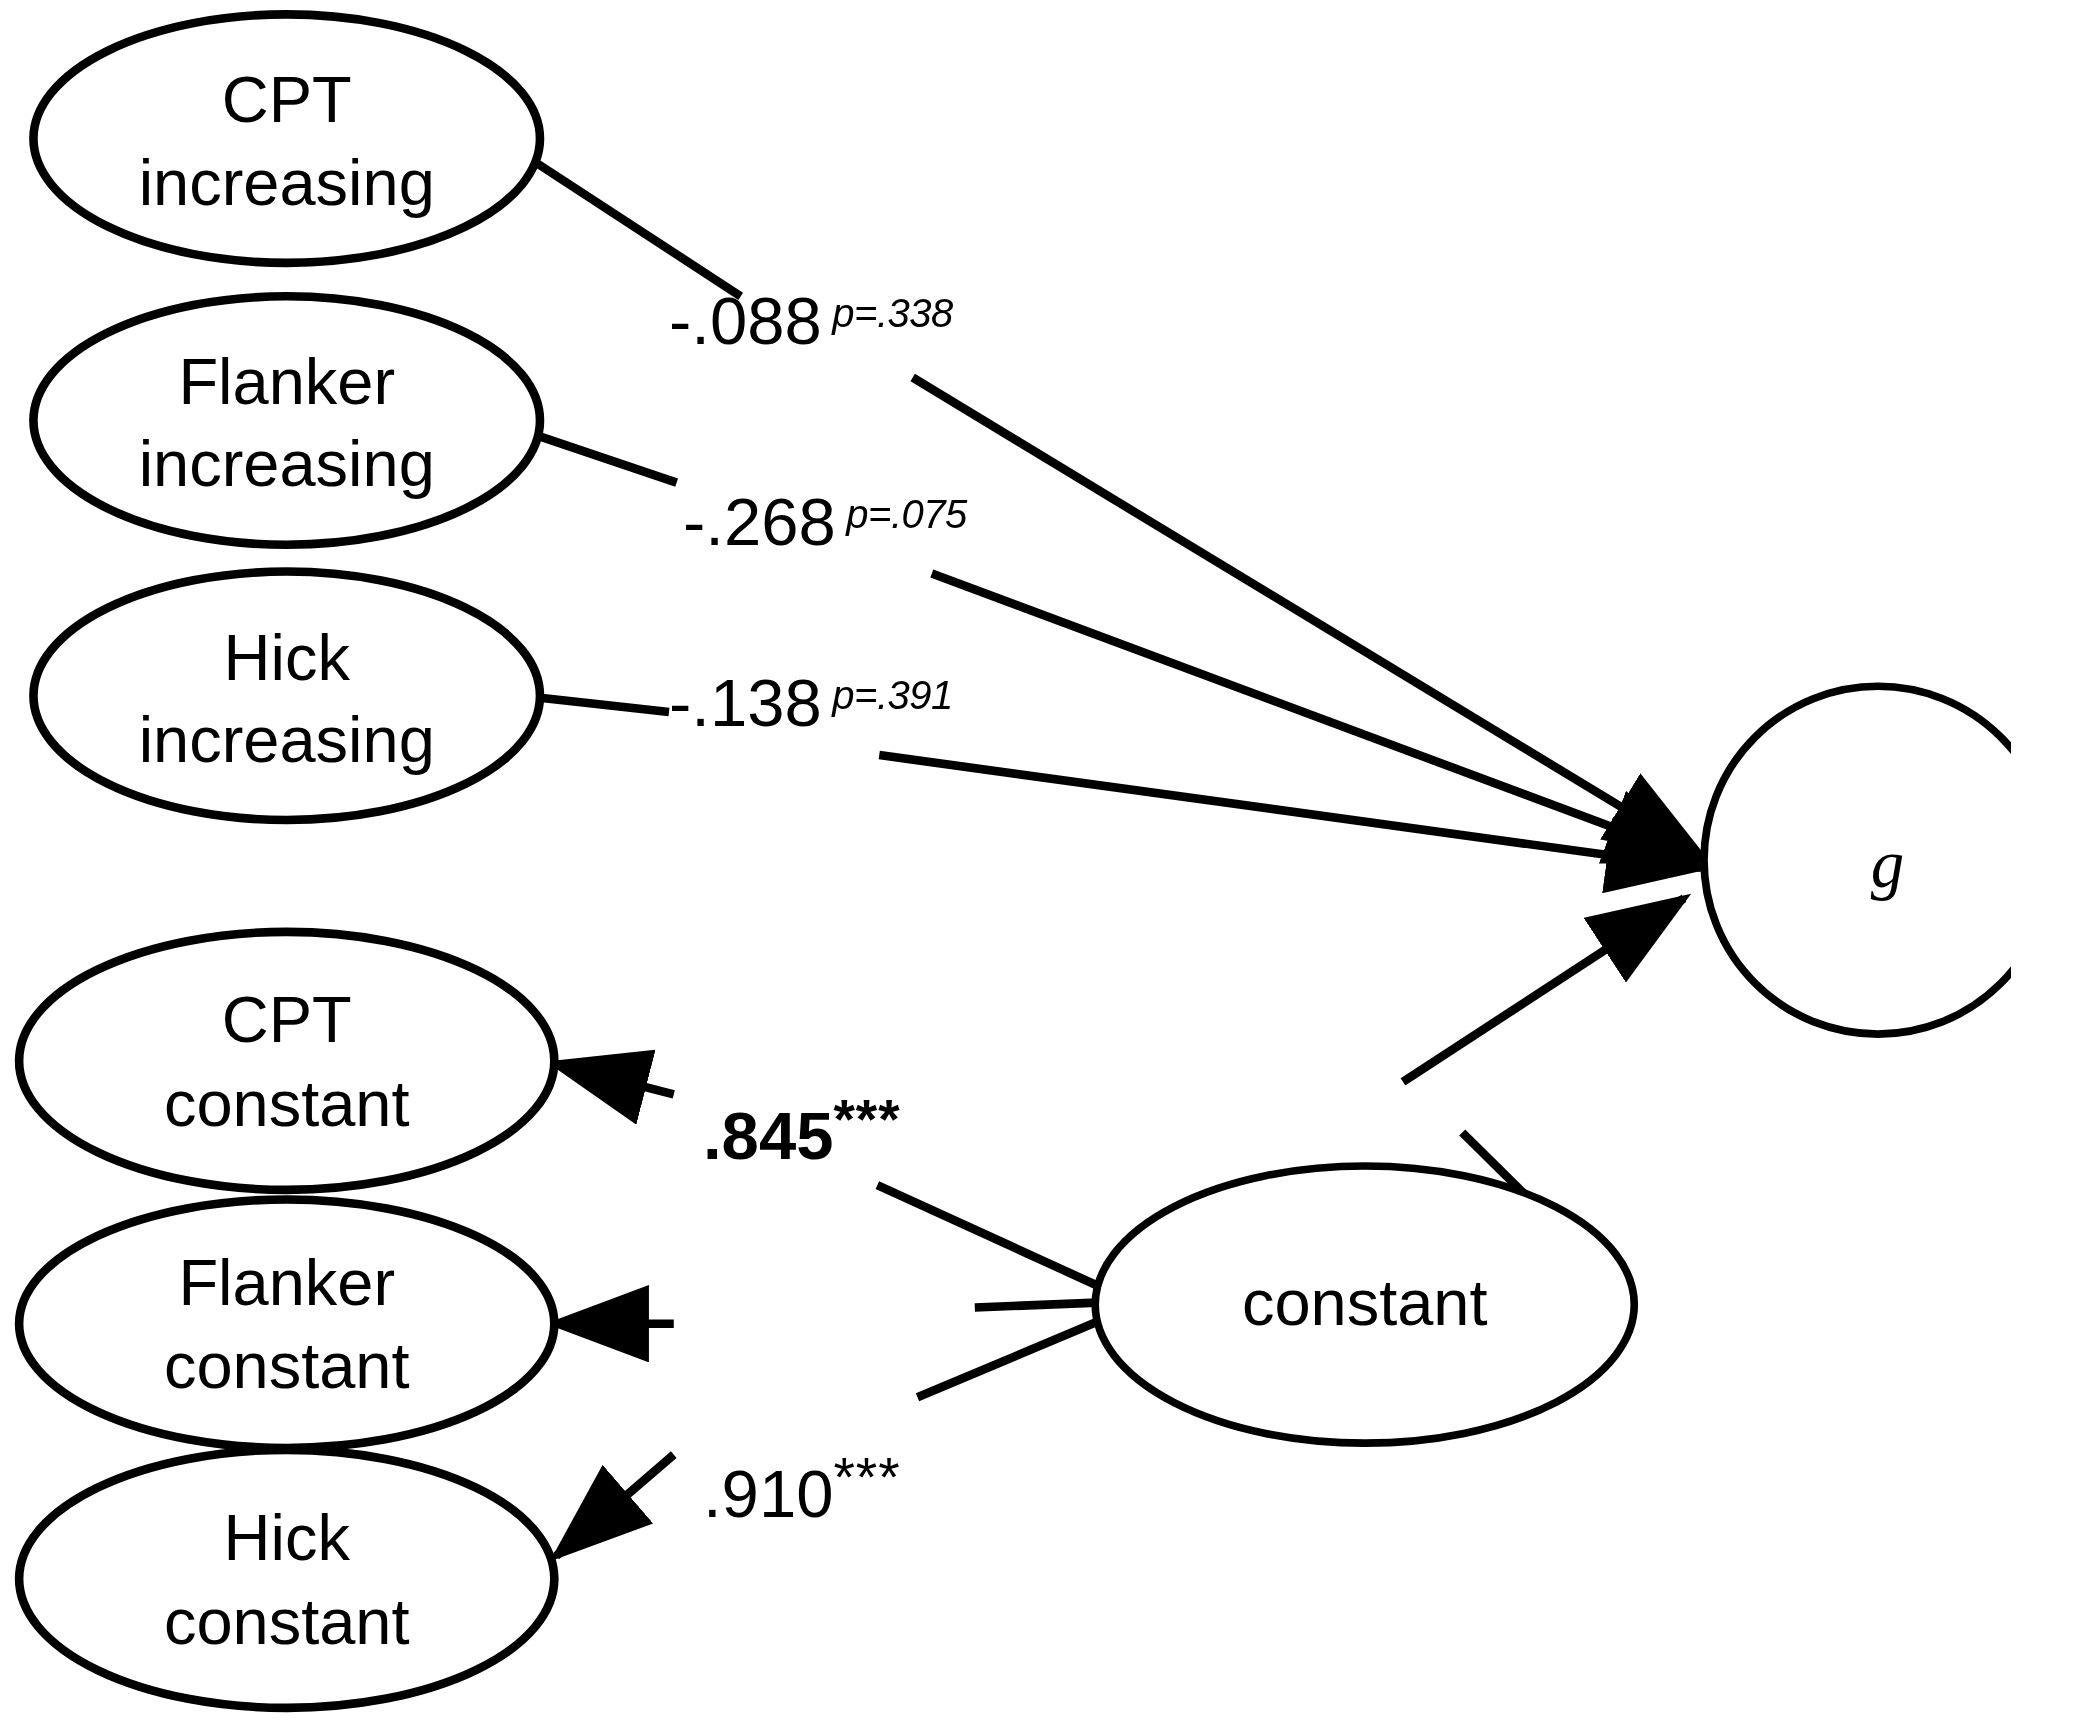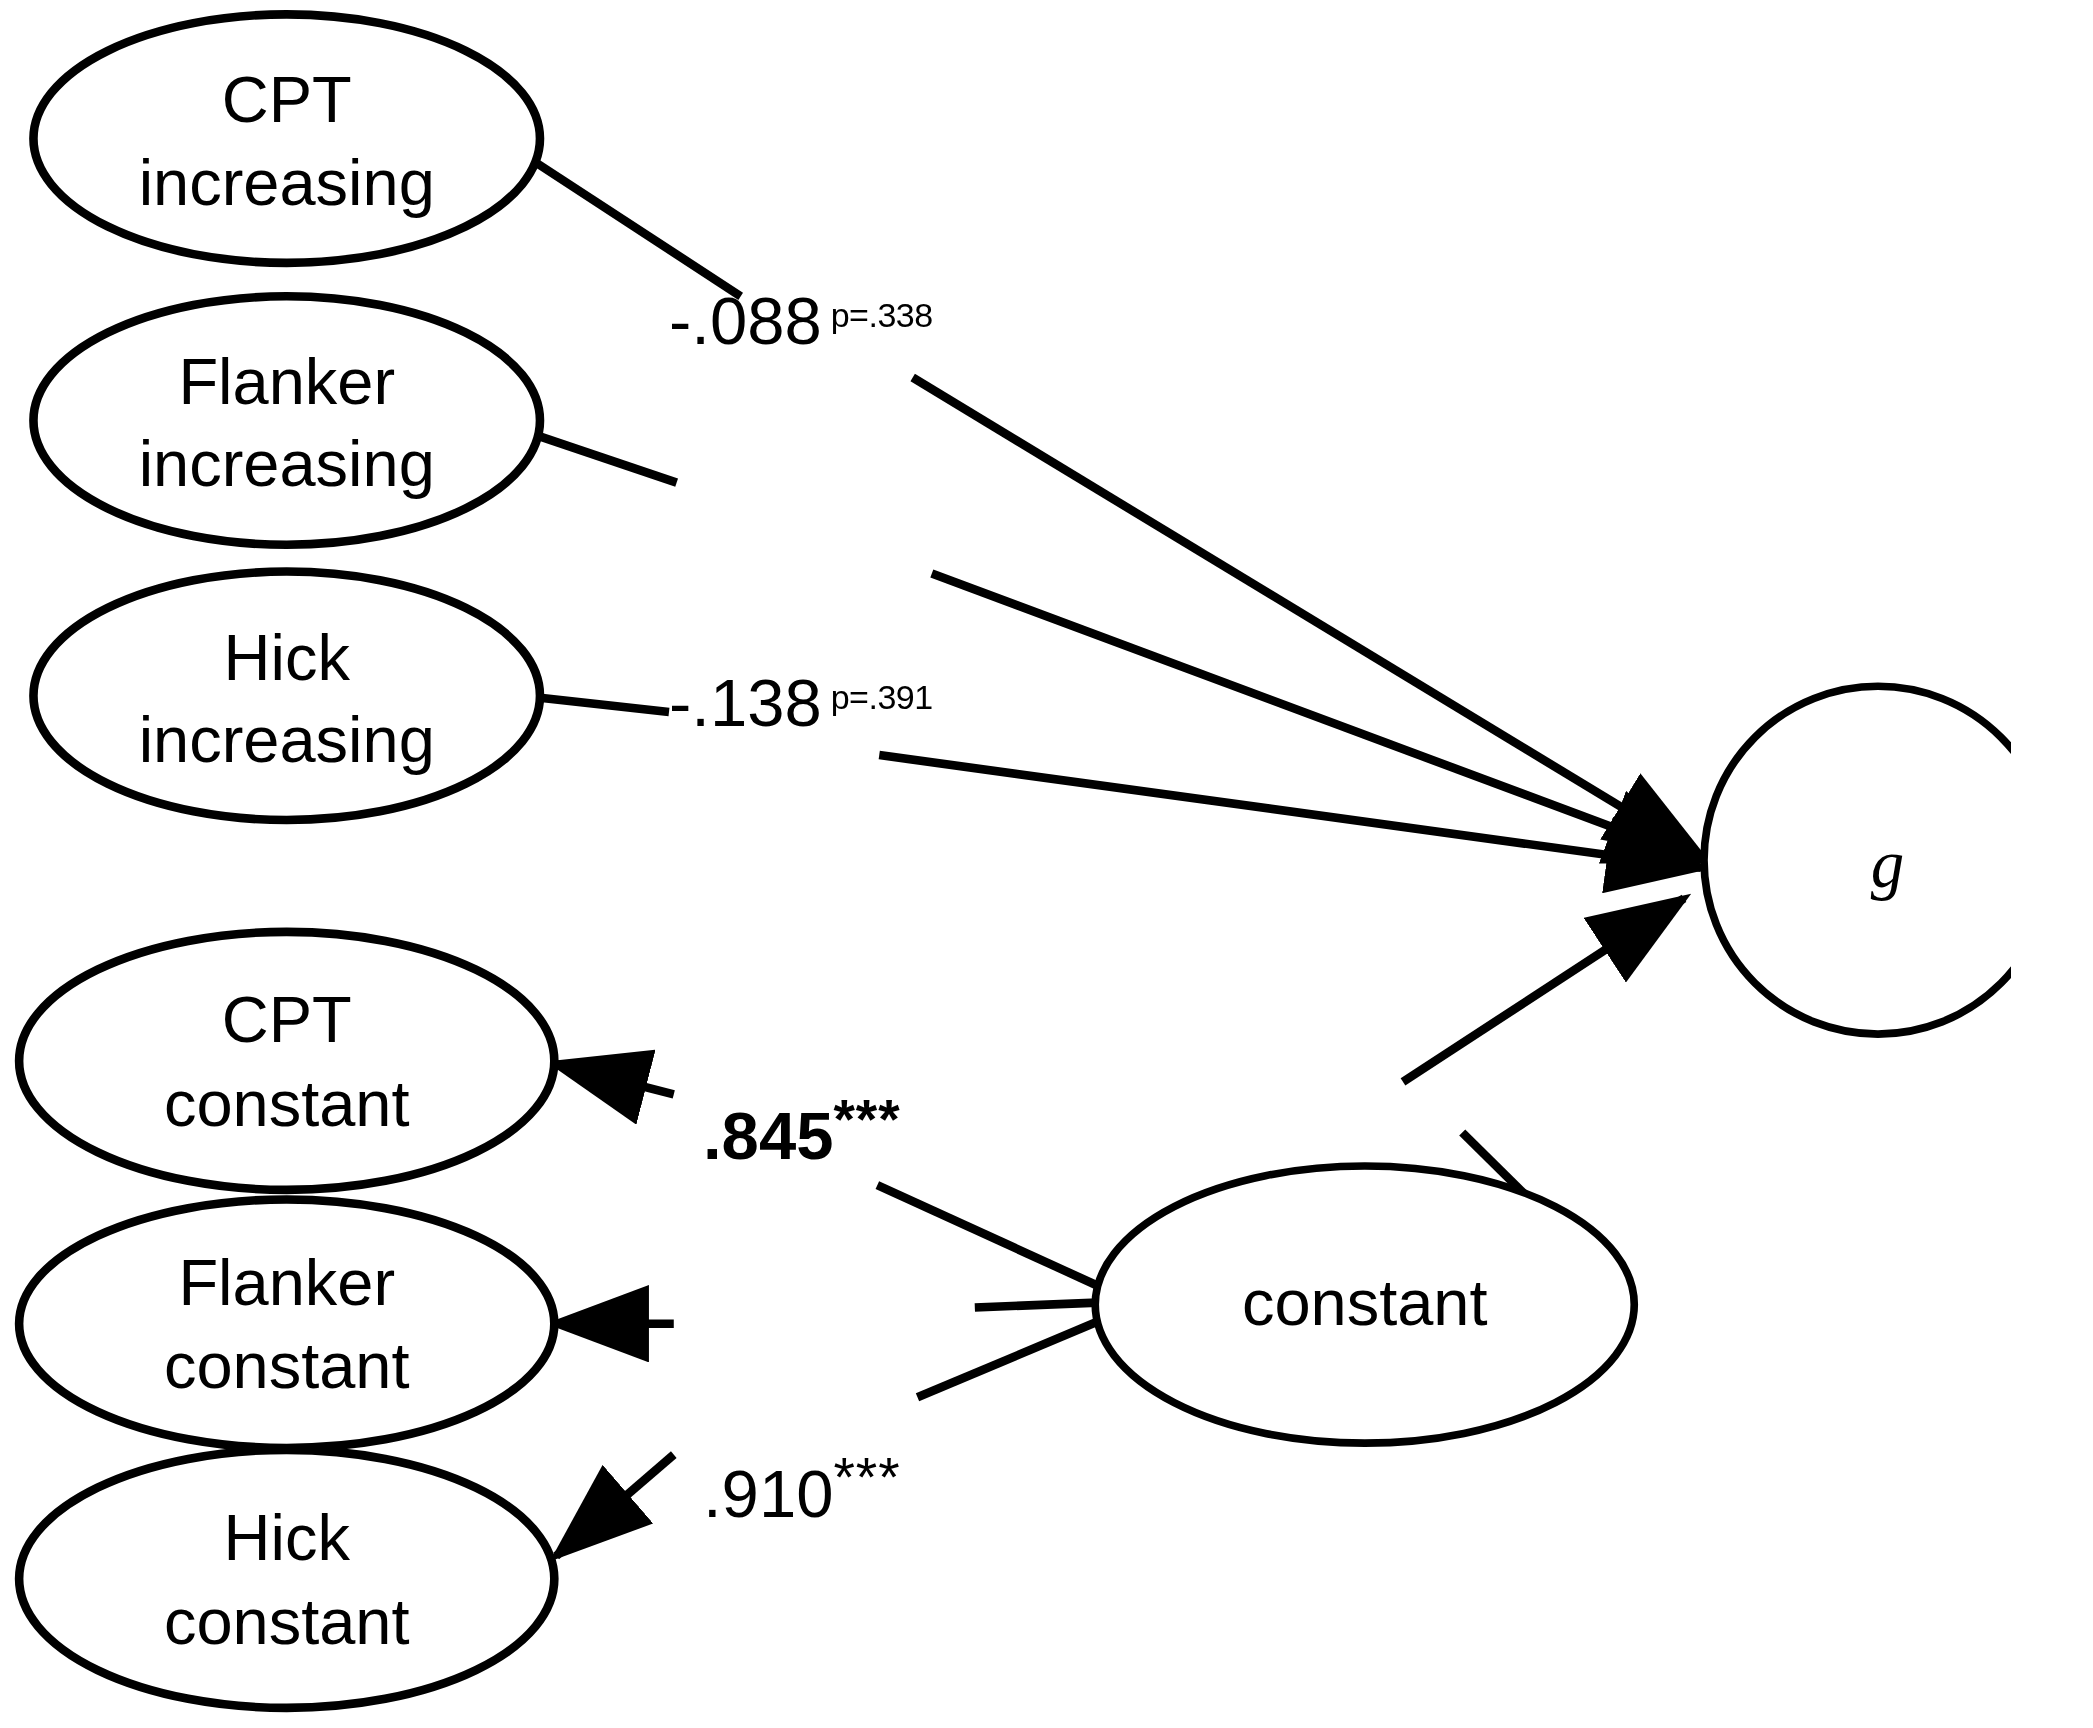--- a/index.html
+++ b/index.html
@@ -58,21 +58,22 @@
   }
   .coef-label {
     position: absolute;
     font-family: "Liberation Sans", sans-serif;
     font-size: 67px;
     color: #000000;
     white-space: nowrap;
     line-height: 1;
   }
   .coef-label .pval {
-    font-size: 34px;
+    font-size: 40px;
+    font-style: italic;
     vertical-align: 17px;
     letter-spacing: -0.5px;
   }
   .coef-label .stars {
     font-size: 55px;
     vertical-align: 21px;
     letter-spacing: 1px;
   }
 </style>
 </head>
@@ -166,20 +167,23 @@
     <g>
       <circle class="node-shape-thin" cx="1965" cy="900" r="182"></circle>
       <text class="node-label-italic" x="1975" y="912">g</text>
     </g>
   </svg>
 
   <div class="coef-label" style="left:669px; top:287px;">
     <span>-.088</span><span class="pval"> <span>p=.338</span></span>
   </div>
 
+  <div class="coef-label" style="left:683px; top:488px;">
+    <span>-.268</span><span class="pval"> <span>p=.075</span></span>
+  </div>
 
   <div class="coef-label" style="left:669px; top:669px;">
     <span>-.138</span><span class="pval"> <span>p=.391</span></span>
   </div>
 
 
   <div class="coef-label" style="left:703px; top:1092px;font-weight:bold;">
     <span>.845</span><span class="stars">***</span>
   </div>
 

